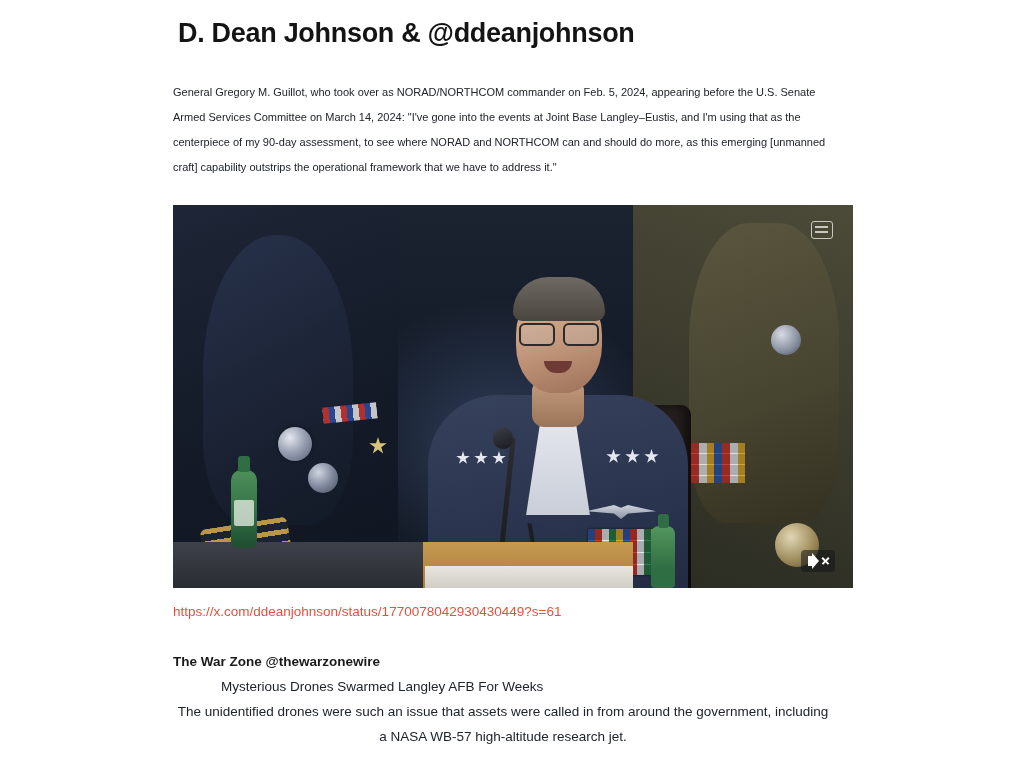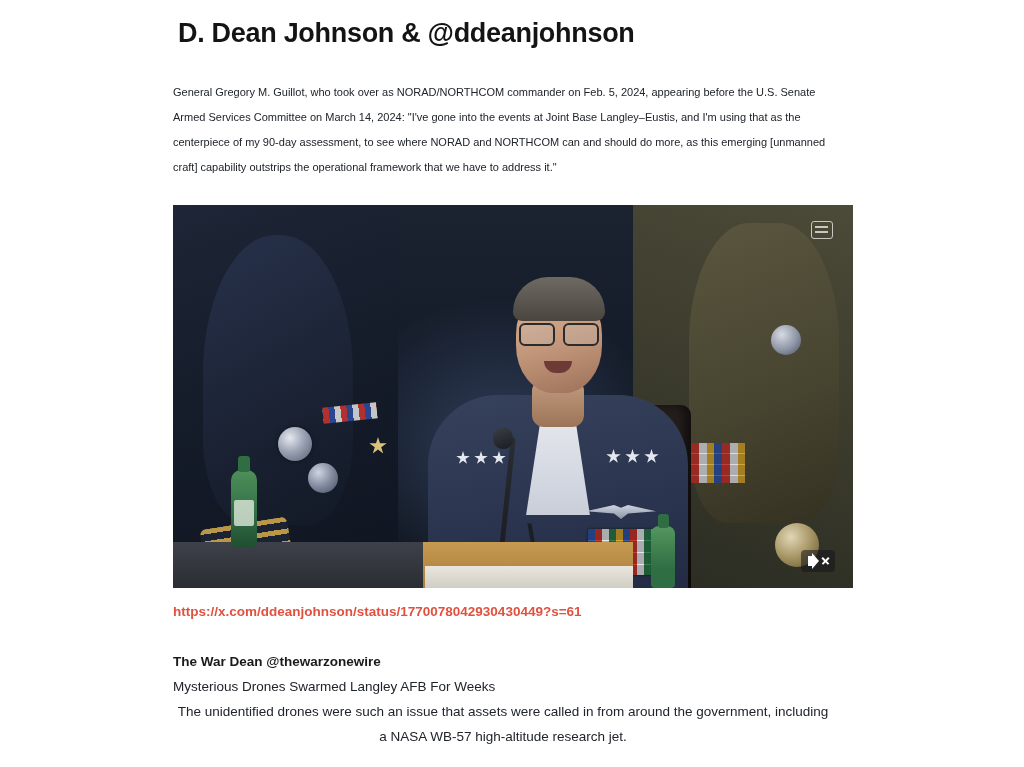--- a/index.html
+++ b/index.html
@@ -517,39 +517,39 @@
   .media-icon-mute .x2 { transform: rotate(-45deg); }
 
   .link {
     position: absolute;
     left: 173px;
     top: 604px;
     font-size: 13.5px;
     color: #e0523f;
     text-decoration: none;
     white-space: nowrap;
-    font-weight: bold;
   }
 
   .footer {
     position: absolute;
     left: 173px;
     top: 650px;
     width: 690px;
   }
   .footer-handle {
     font-size: 13.5px;
     font-weight: 700;
     color: #1a1a1a;
     line-height: 24px;
   }
   .footer-headline {
     font-size: 13.5px;
     color: #20242b;
     line-height: 25px;
+    margin-left: 48px;
   }
   .footer-body {
     font-size: 13.5px;
     color: #20242b;
     line-height: 25px;
     max-width: 660px;
     text-align: center;
   }
 </style>
 </head>
@@ -619,18 +619,18 @@
         <span class="spk"></span>
           <span class="x1"></span>
           <span class="x2"></span>
       </div>
     </div>
   </div>
 
   <a class="link" href="#">https://x.com/ddeanjohnson/status/1770078042930430449?s=61</a>
 
   <div class="footer">
-    <div class="footer-handle">The War Dean @thewarzonewire</div>
+    <div class="footer-handle">The War Zone @thewarzonewire</div>
     <div class="footer-headline">Mysterious Drones Swarmed Langley AFB For Weeks</div>
     <div class="footer-body">The unidentified drones were such an issue that assets were called in from around the government, including a NASA WB-57 high-altitude research jet.</div>
   </div>
 
 </div>
 
 </body></html>

